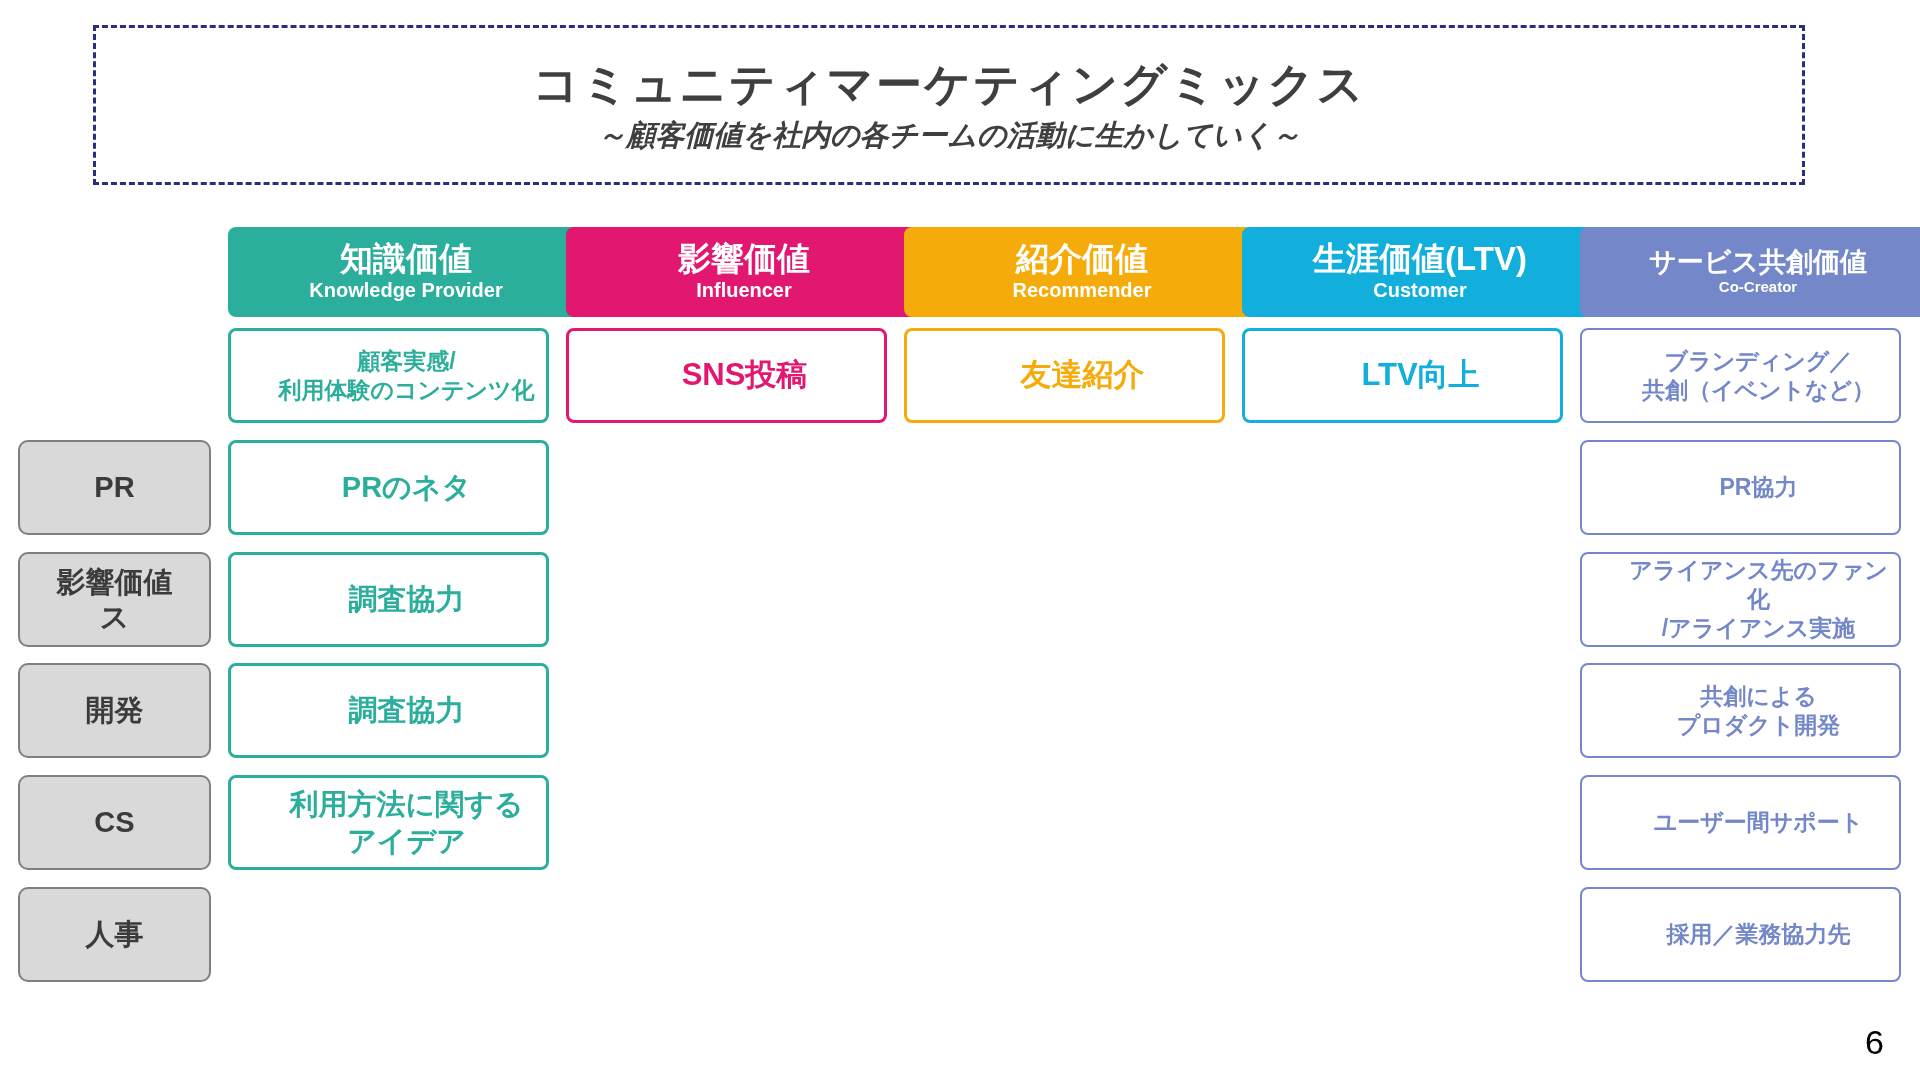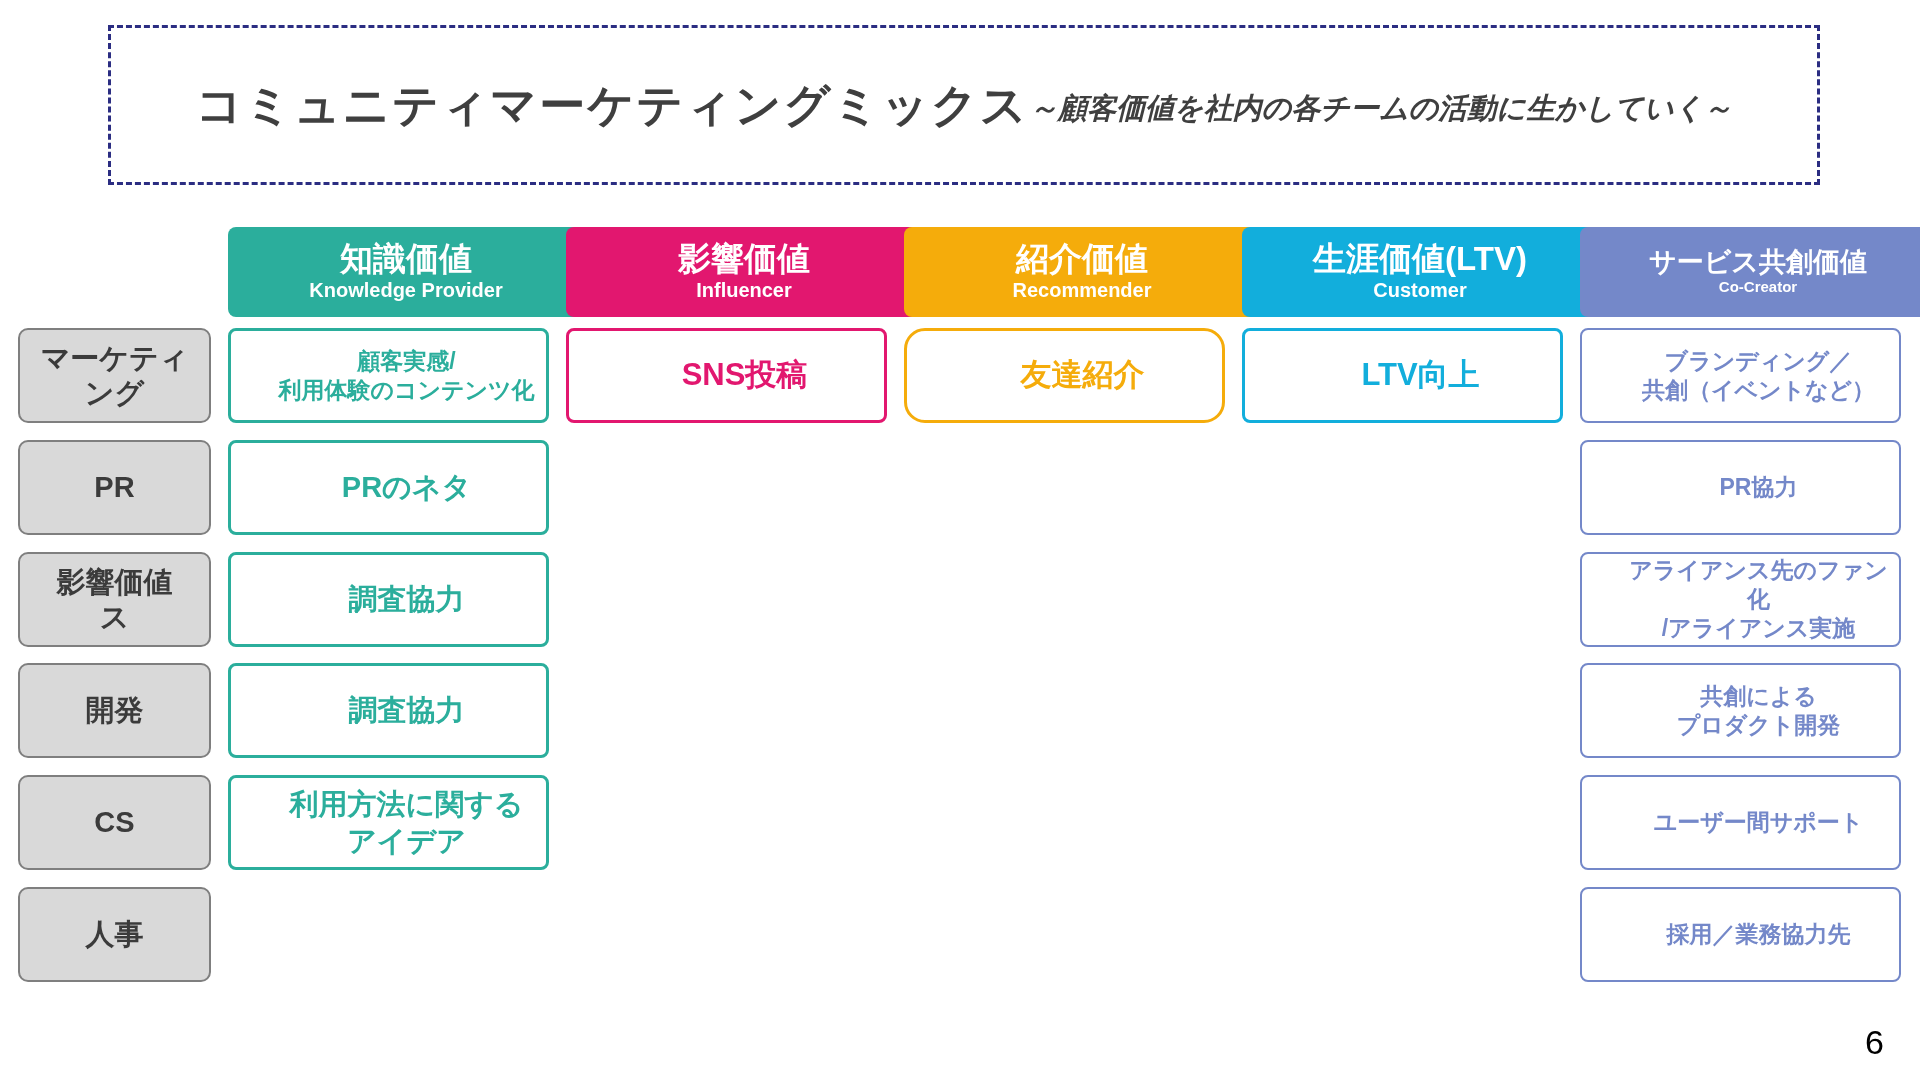--- a/index.html
+++ b/index.html
@@ -8,25 +8,25 @@
     width: 1920px;
     height: 1080px;
     background: #ffffff;
     font-family: "Liberation Sans", sans-serif;
     overflow: hidden;
   }
 
   
   .title-box {
     position: absolute;
-    left: 108px; top: 25px;
+    left: 93px; top: 25px;
     width: 1712px; height: 160px;
     border: 3px dashed #2B2D82;
     box-sizing: border-box;
-    display: flex; flex-direction: row;
+    display: flex; flex-direction: column;
     align-items: center; justify-content: center;
   }
   .title-main {
     font-size: 46px; font-weight: bold; color: #3F3F3F;
     letter-spacing: 2px; line-height: 1.15;
   }
   .title-sub {
     font-size: 29px; font-weight: bold; color: #3F3F3F;
     margin-top: 8px; line-height: 1.15; font-style: italic;
   }
@@ -95,21 +95,21 @@
     text-align: center;
     font-weight: bold;
     font-size: 29px;
     line-height: 1.25;
     white-space: pre-line;
     border: 3px solid;
     padding-left: 36px;
   }
   .cell.c-teal   { border-color: #2BAE9C; color: #2BAE9C; }
   .cell.c-pink   { border-color: #E2176F; color: #E2176F; }
-  .cell.c-yellow { border-color: #F5AC0B; color: #F5AC0B; border-radius: 21px; }
+  .cell.c-yellow { border-color: #F5AC0B; color: #F5AC0B; }
   .cell.c-cyan   { border-color: #12AEDC; color: #12AEDC; }
   .cell.c-blue   { border-color: #7488C9; color: #7488C9; border-width: 2px; font-size: 23px; }
   .cell.sz-small { font-size: 23px; }
   .cell.sz-big   { font-size: 31px; }
 
   
   .page-number {
     position: absolute;
     right: 36px; bottom: 18px;
     font-size: 34px; color: #000000;
@@ -139,22 +139,20 @@
   </div>
   <div class="hdr rowh col4 bg-cyan">
     <div class="hdr-jp">生涯価値(LTV)</div>
     <div class="hdr-en">Customer</div>
   </div>
   <div class="hdr rowh col5 bg-blue">
     <div class="hdr-jp">サービス共創価値</div>
     <div class="hdr-en">Co-Creator</div>
   </div>
 
-  <div class="rowlabel row1">マーケティ
-ング</div>
   <div class="rowlabel row2">PR</div>
   <div class="rowlabel row3">影響価値
 ス</div>
   <div class="rowlabel row4">開発</div>
   <div class="rowlabel row5">CS</div>
   <div class="rowlabel row6">人事</div>
 
   <div class="cell row1 col1 c-teal sz-small">顧客実感/
 利用体験のコンテンツ化</div>
   <div class="cell row1 col2 c-pink sz-big">SNS投稿</div>

